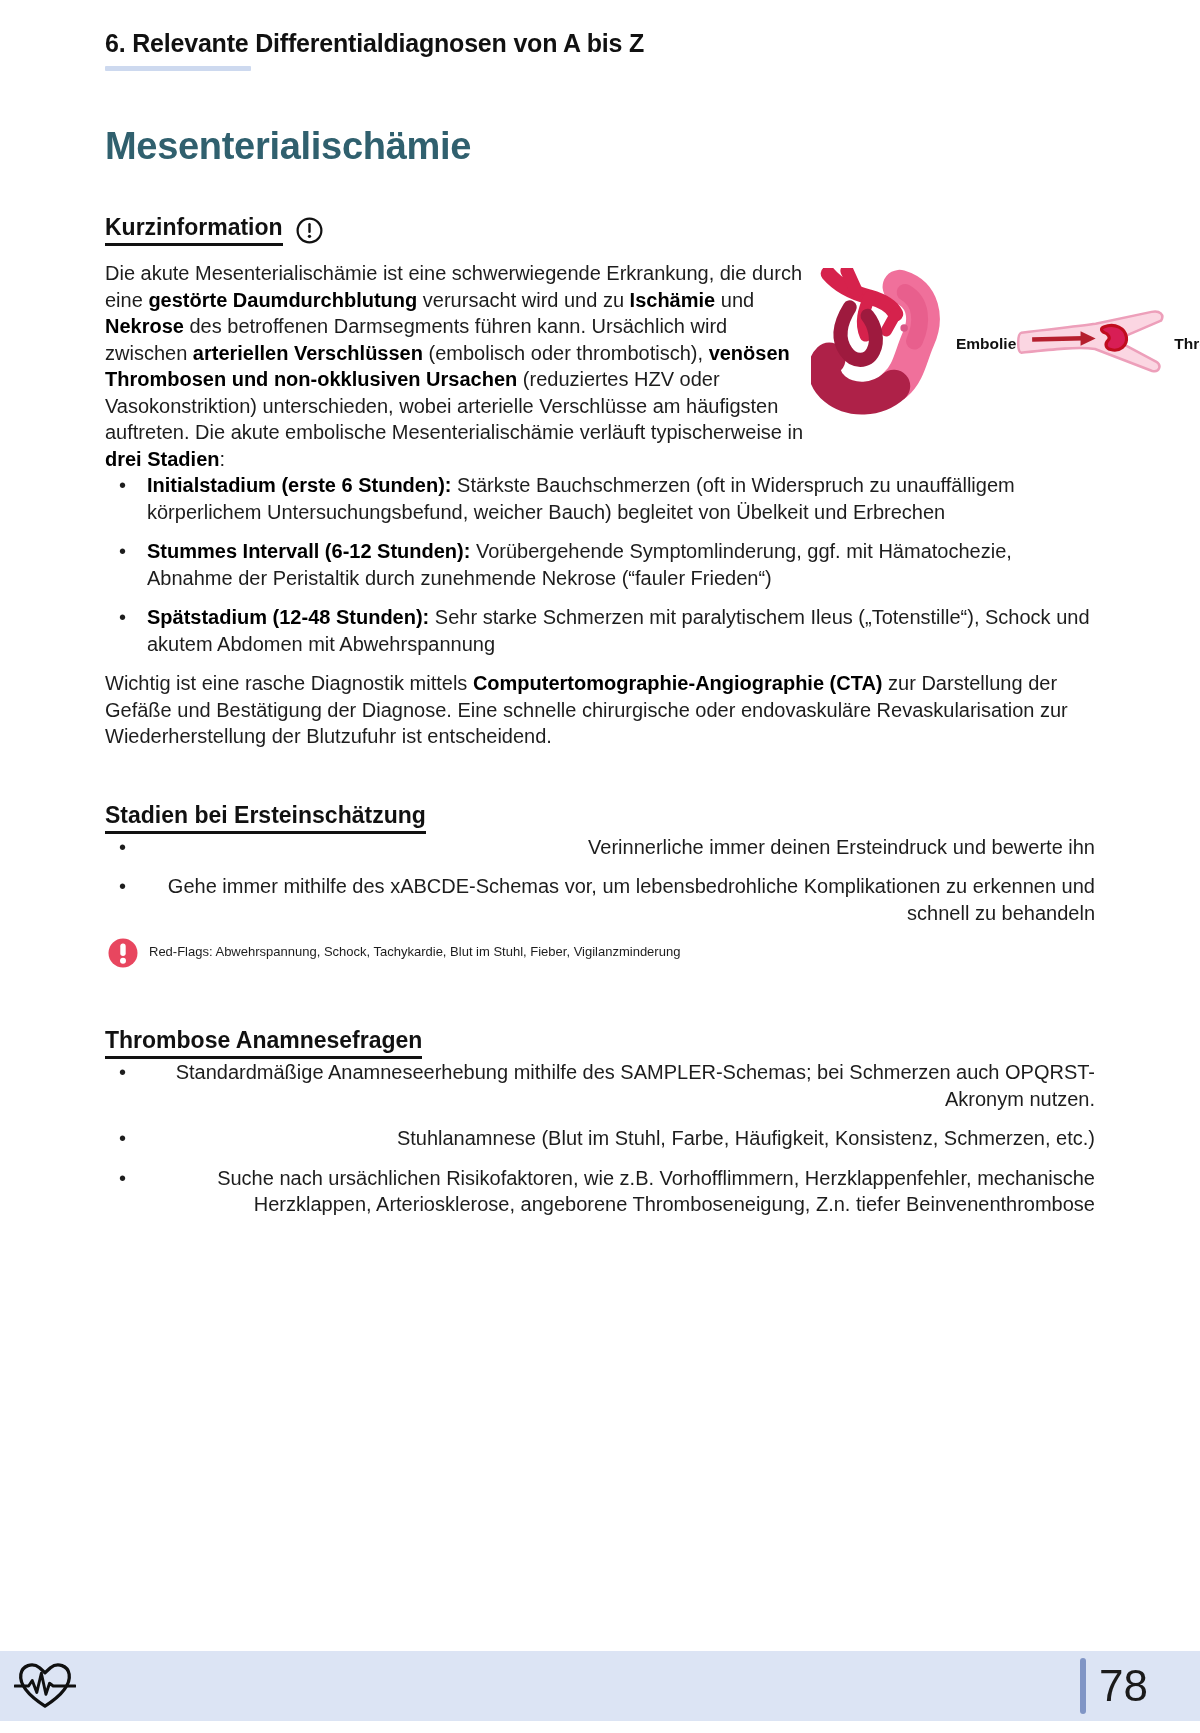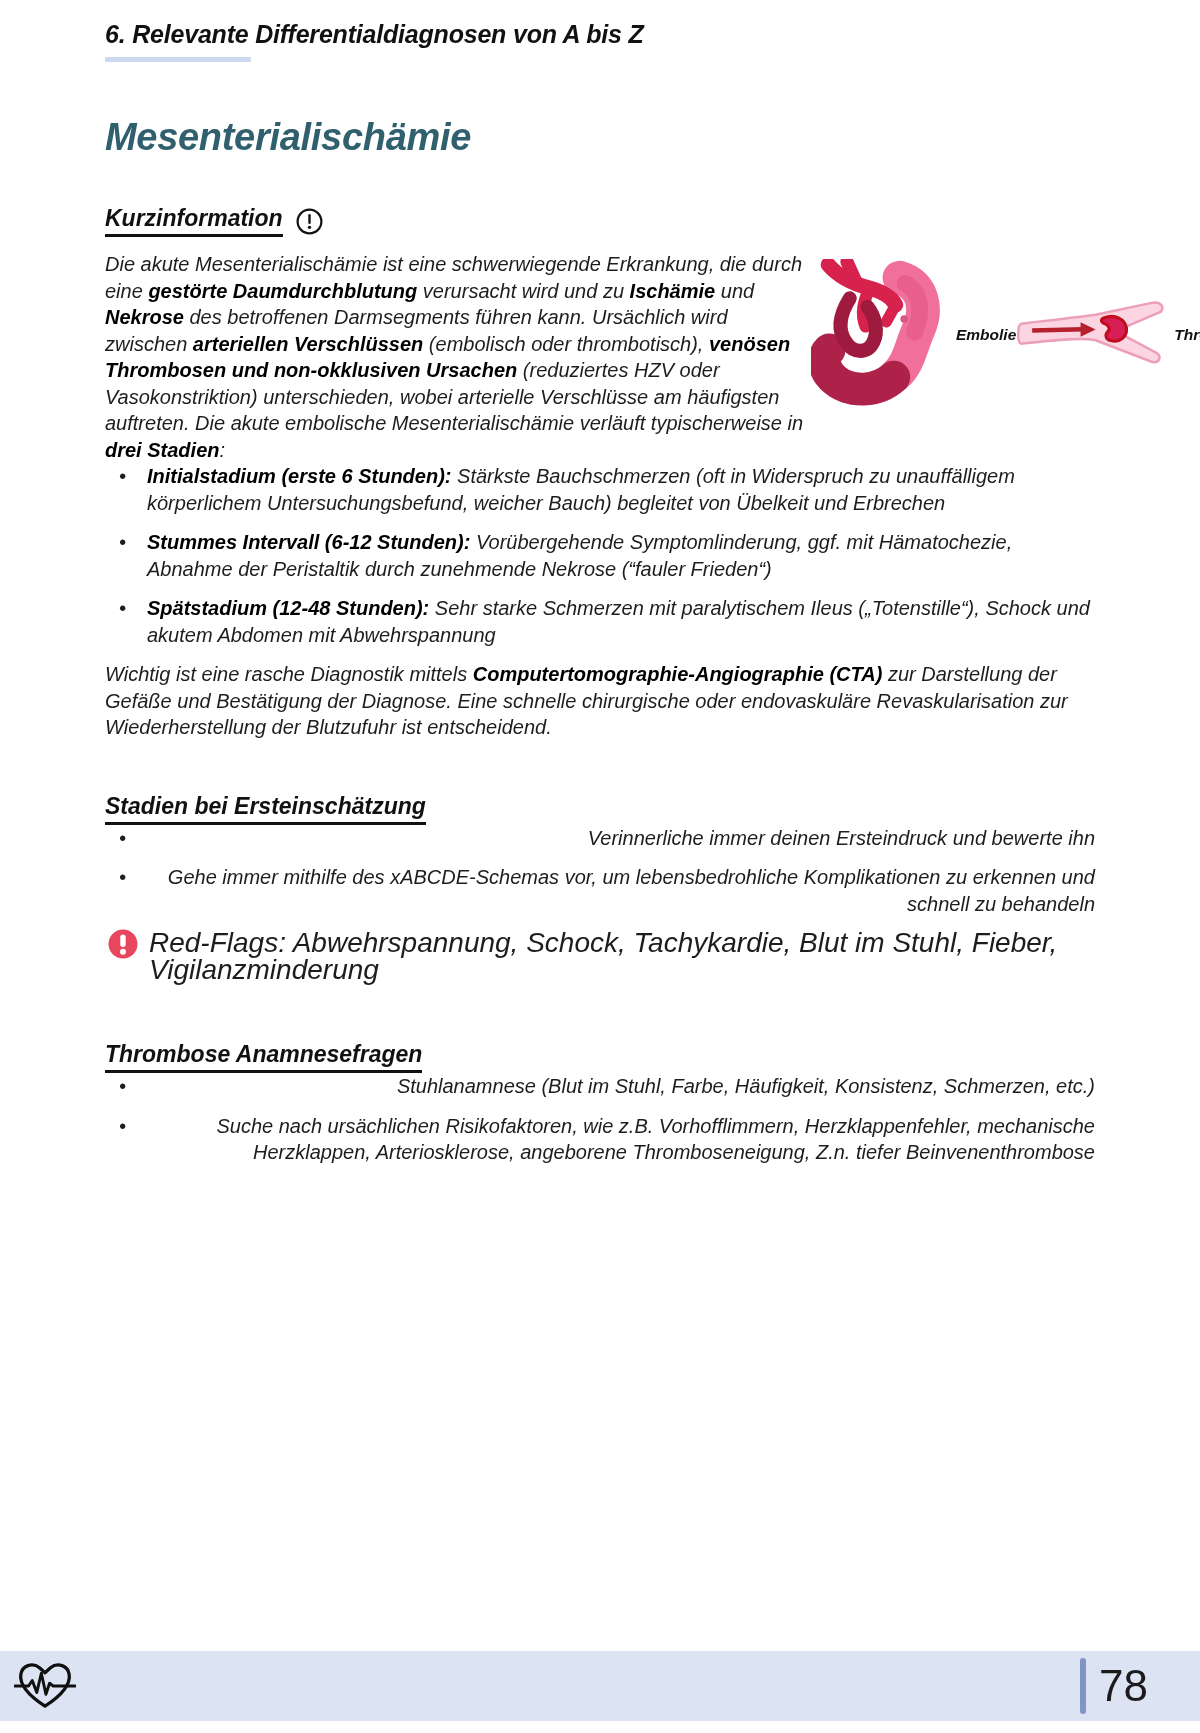--- a/index.html
+++ b/index.html
@@ -4,21 +4,21 @@
 <style>
   html,body{margin:0;padding:0;background:#ffffff;}
   .page{
     position:relative;
     width:1200px;height:1733px;
     background:#ffffff;
     font-family:"Liberation Sans","DejaVu Sans",sans-serif;
     color:#1d1d1d;
     overflow:hidden;
   }
-  .content{padding:20px 105px 0 105px;font-style:italic;}
+  .content{padding:29px 105px 0 105px;}
   .doc-header{font-size:25px;font-weight:700;color:#111;letter-spacing:-0.2px;}
   .header-underline{width:146px;height:5px;background:#cdd9ef;margin-top:8px;border-radius:1px;}
   .doc-title{margin-top:54px;font-size:38px;font-weight:700;color:#30606e;letter-spacing:-0.3px;}
   .section-heading{font-size:23px;font-weight:700;color:#111;display:flex;align-items:center;gap:12px;}
   .section-heading .hl{border-bottom:3px solid #111;padding-bottom:2px;}
   .intro-row{display:flex;margin-top:46px;}
   .intro-left{width:706px;flex:0 0 706px;}
   .intro-text{margin-top:14px;font-size:20px;line-height:26.5px;color:#1d1d1d;}
   .b{font-weight:700;color:#000;}
   .illustration-col{
@@ -34,21 +34,21 @@
   ul.bullets li::before{
     content:"•";position:absolute;left:14px;top:0;font-size:20px;color:#1d1d1d;
   }
   .stage-list{margin-top:16px;max-width:1005px;}
   .outro-text{margin-top:9px;font-size:20px;line-height:26.5px;max-width:1000px;}
   .section2{margin-top:52px;}
   .section3{margin-top:58px;}
   .plain-list{margin-top:14px;max-width:1000px;text-align:right;}
   .redflag-row{
     display:flex;align-items:flex-start;gap:10px;margin-top:2px;
-    font-size:28px;line-height:26.5px;max-width:1000px;
+    font-size:13px;line-height:26.5px;max-width:1000px;
   }
   .redflag-icon{flex:0 0 32px;margin-left:2px;margin-top:-2px;}
   .redflag-text{flex:1;}
   .footer{
     position:absolute;left:0;bottom:12px;width:1200px;height:70px;
     background:#dce4f4;display:flex;align-items:center;justify-content:space-between;
   }
   .footer-logo{margin-left:14px;display:flex;align-items:center;}
   .footer-right{display:flex;align-items:center;margin-right:52px;gap:13px;}
   .footer-bar{width:6px;height:56px;background:#8095c5;border-radius:3px;}
@@ -142,20 +142,21 @@
         </span>
         <span class="redflag-text">Red-Flags: Abwehrspannung, Schock, Tachykardie, Blut im Stuhl, Fieber, Vigilanzminderung</span>
       </div>
     </div>
 
     <div class="section3">
       <div class="section-heading">
         <span class="hl">Thrombose Anamnesefragen</span>
       </div>
       <ul class="bullets plain-list">
+        <li><span>Standardmäßige Anamneseerhebung mithilfe des SAMPLER-Schemas; bei Schmerzen auch OPQRST-Akronym nutzen.</span></li>
         <li><span>Stuhlanamnese (Blut im Stuhl, Farbe, Häufigkeit, Konsistenz, Schmerzen, etc.)</span></li>
         <li><span>Suche nach ursächlichen Risikofaktoren, wie z.B. Vorhofflimmern, Herzklappenfehler, mechanische Herzklappen, Arteriosklerose, angeborene Thromboseneigung, Z.n. tiefer Beinvenenthrombose</span></li>
       </ul>
     </div>
 
   </div>
 
   <div class="footer">
     <div class="footer-logo">
       <svg width="62" height="56" viewBox="0 0 68 60">

